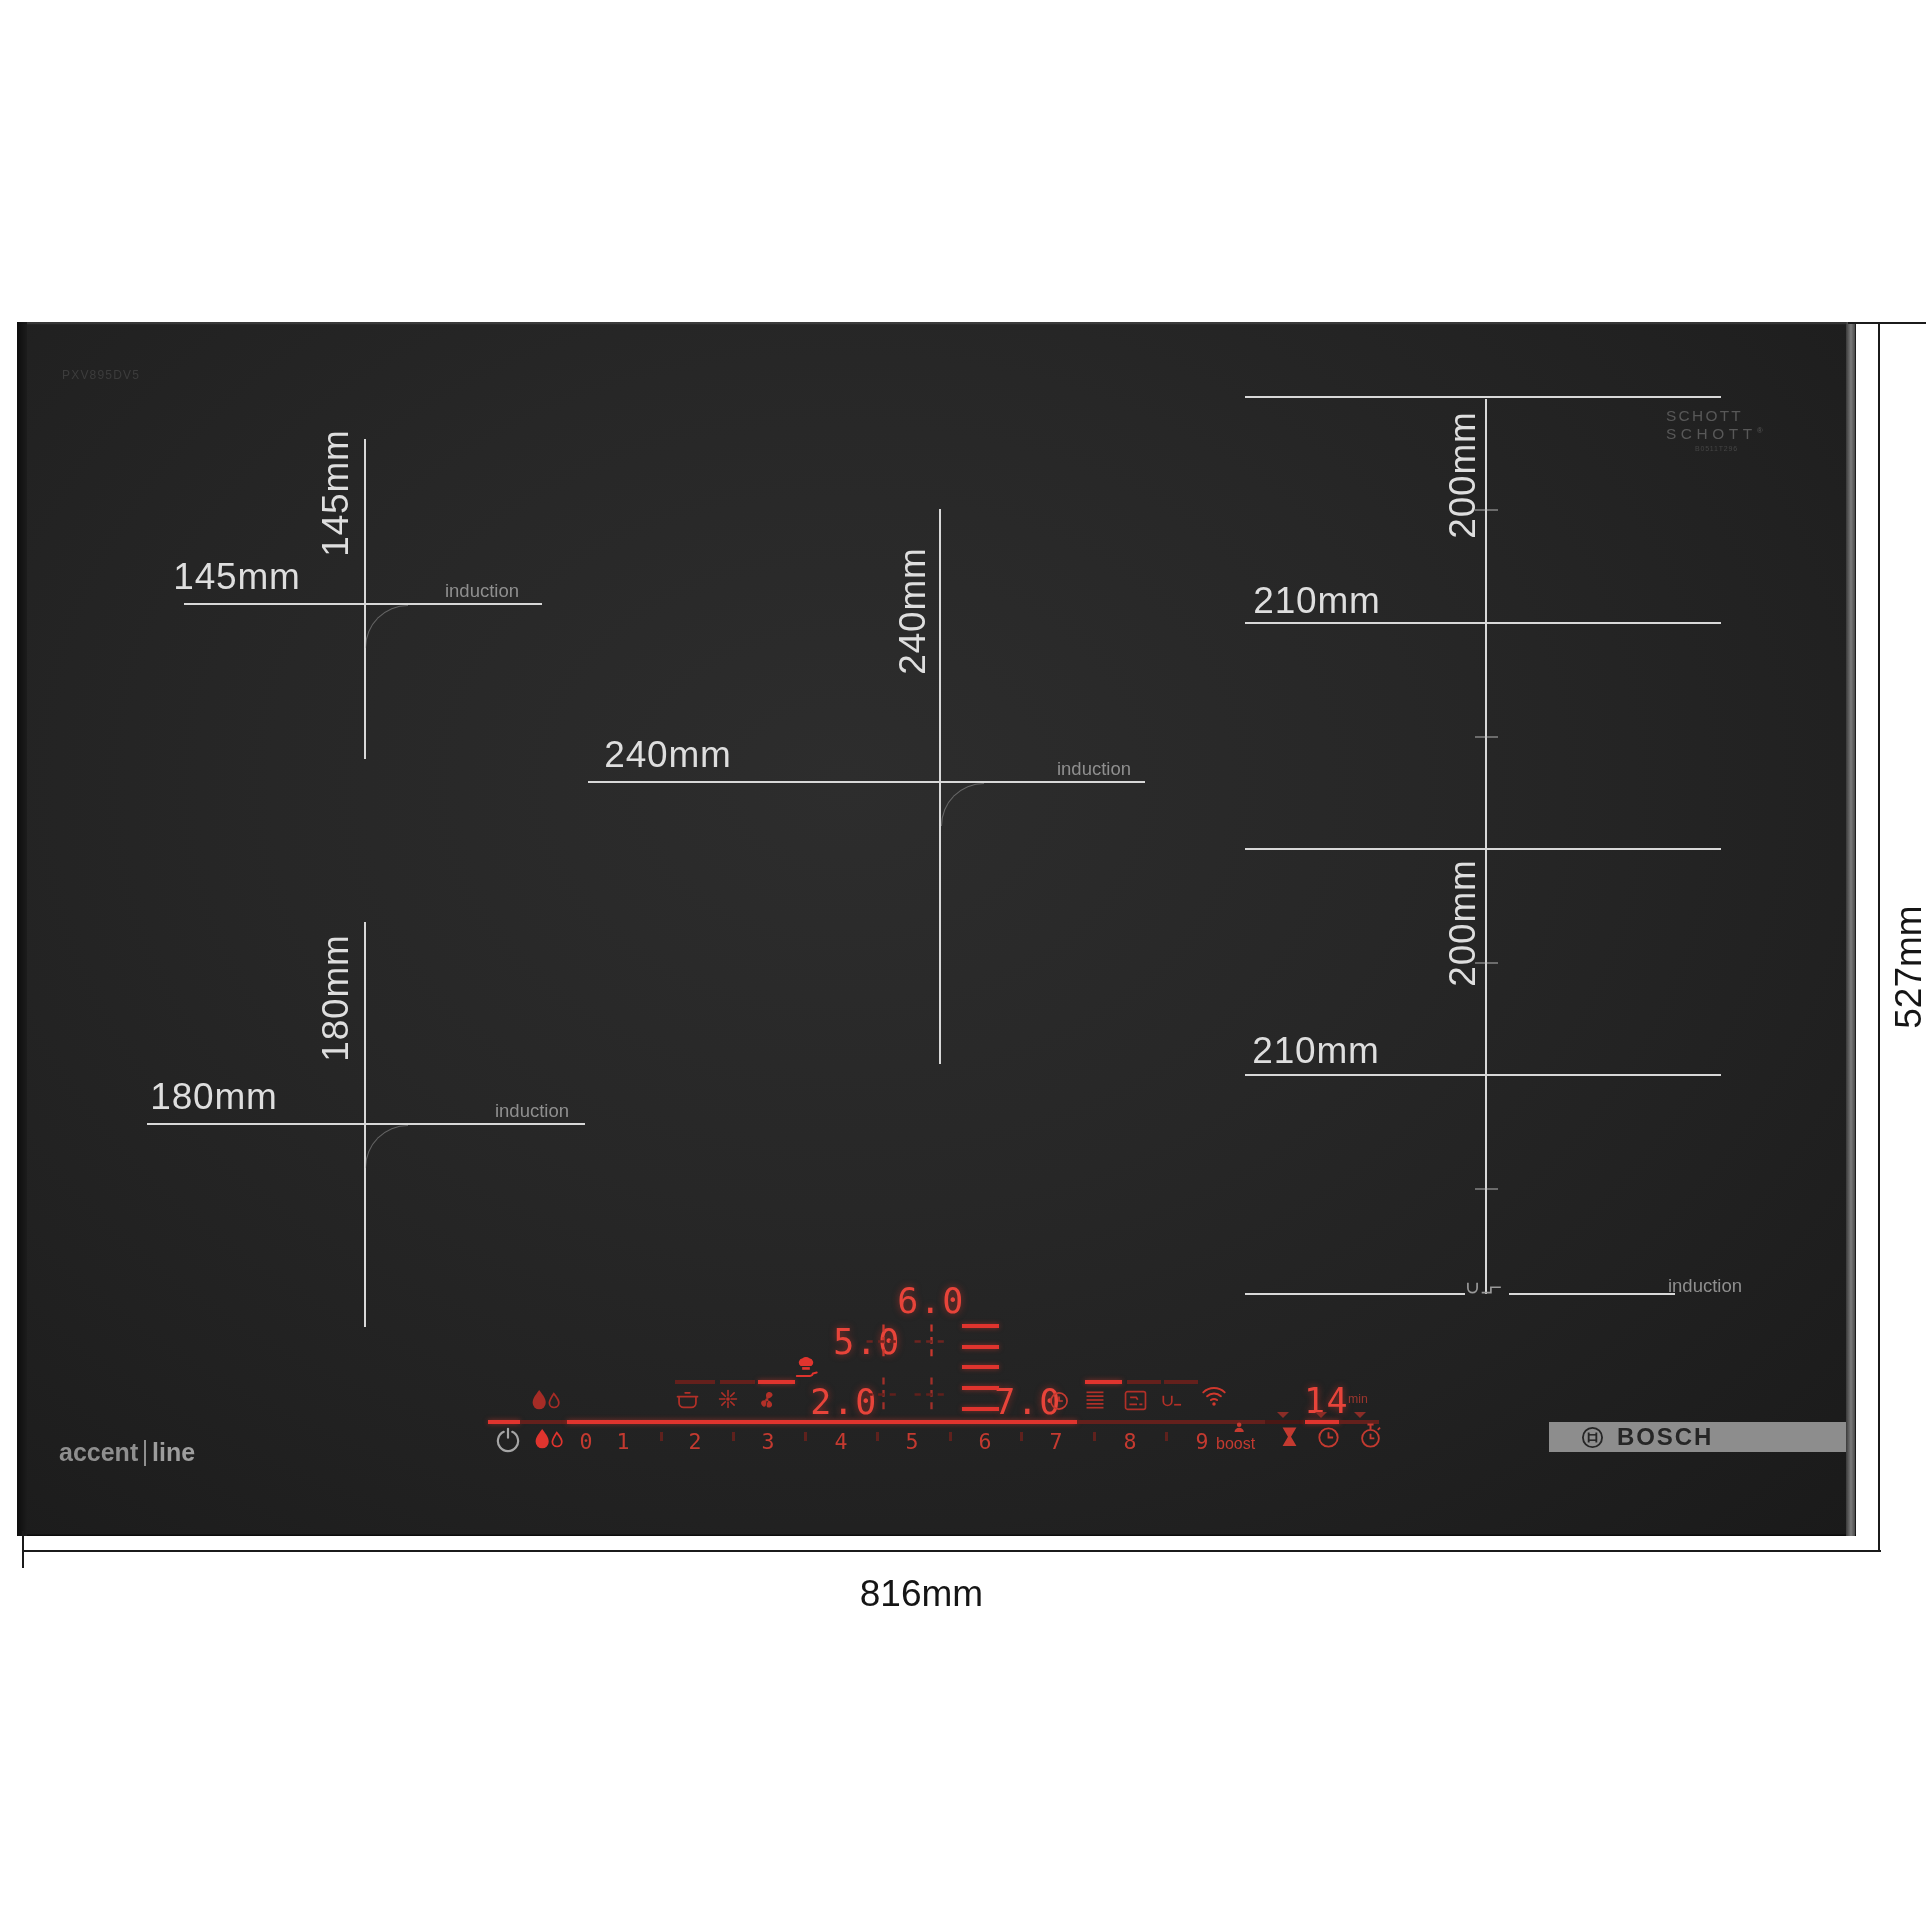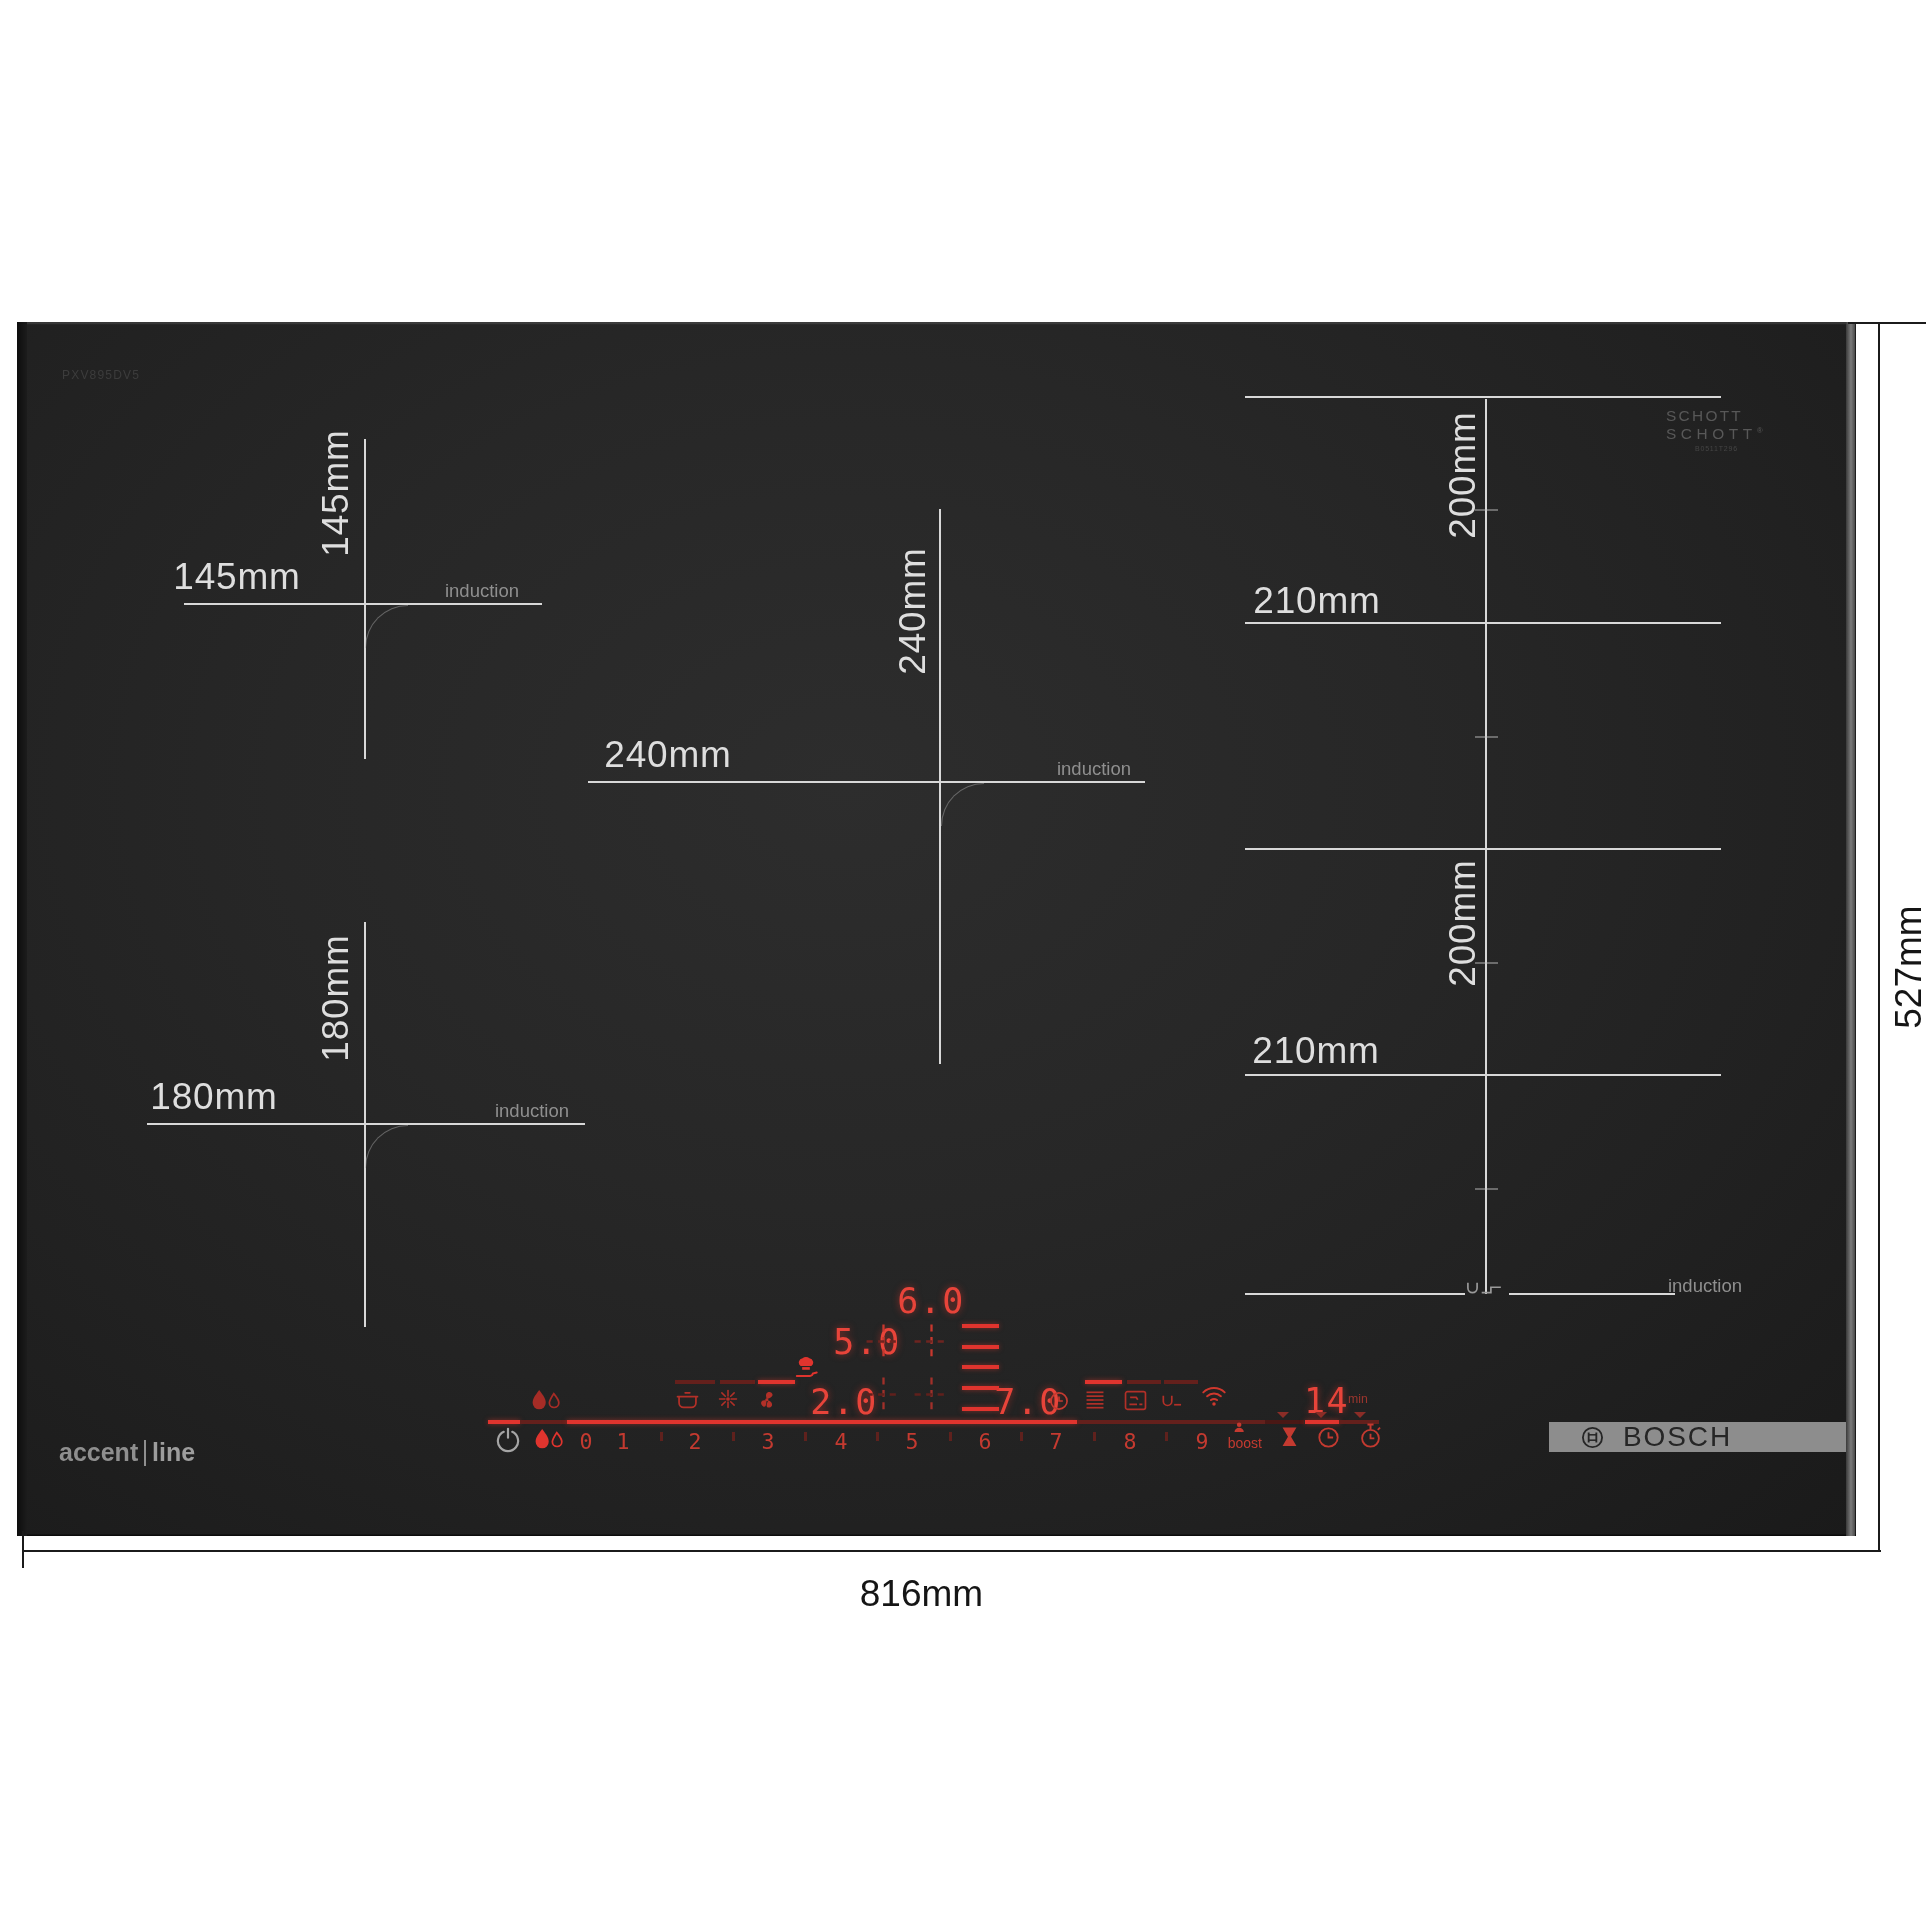--- a/index.html
+++ b/index.html
@@ -34,21 +34,21 @@
   .model{position:absolute;color:#3c3c3c;font-size:12px;letter-spacing:1.2px}
   .schott{position:absolute;color:#585858;font-size:15.4px;letter-spacing:2.3px;line-height:1.15;text-align:left}
   .schott .r2{letter-spacing:4.6px}
   .schott sup{font-size:7.7px}
   .serial{position:absolute;color:#454545;font-size:7px;letter-spacing:0.8px}
   .accentline{position:absolute;color:#8f8f8f;font-size:25px;display:flex;align-items:center}
   .accentline .thin{font-weight:700}
   .accentline .bar{width:1.5px;height:26px;background:#8f8f8f;margin:0 6.2px}
   .accentline .bold{font-weight:700;color:#9d9d9d}
   .boschbar{position:absolute;left:1549px;top:1422px;width:297px;height:30px;background:#8d8d8d;display:flex;align-items:center;padding-left:32px;box-sizing:border-box}
-  .boschbar .txt{font-weight:normal;font-size:28px;letter-spacing:1.9px;color:#262626;margin-left:19px;font-family:"Liberation Sans",sans-serif}
+  .boschbar .txt{font-weight:bold;font-size:24px;letter-spacing:1.9px;color:#262626;margin-left:13px;font-family:"Liberation Sans",sans-serif}
 </style>
 </head>
 <body>
 
 <div class="hob"></div>
 <div class="edgeL"></div>
 <div class="edgeR"></div>
 
 <div class="model" style="left:62px;top:368px">PXV895DV5</div>
 
@@ -258,21 +258,21 @@
 <div class="ntick" style="left:876px;top:1432px"></div>
 <div class="ntick" style="left:949px;top:1432px"></div>
 <div class="ntick" style="left:1020px;top:1432px"></div>
 <div class="ntick" style="left:1093px;top:1432px"></div>
 <div class="ntick" style="left:1165px;top:1432px"></div>
 
 <svg class="abs" style="left:1233px;top:1422px" width="12.3" height="10.8" viewBox="0 0 16 14">
   <circle cx="8" cy="3.5" r="3" fill="#c43a30"></circle>
   <path d="M2 13 a6 5.5 0 0 1 12 0 Z" fill="#c43a30"></path>
 </svg>
-<div class="small-red" style="left:1216px;top:1435px;width:46px;text-align:right;font-size:14px;color:#c43a30">boost</div>
+<div class="small-red" style="left:1216px;top:1435px;width:46px;text-align:left;font-size:16px;color:#c43a30">boost</div>
 <svg class="abs" style="left:1281px;top:1426px" width="17" height="21.6" viewBox="0 0 22 28">
   <path d="M2 2 h18 l-7 12 7 12 H2 l7 -12 Z" fill="#c43a30"></path>
 </svg>
 <svg class="abs" style="left:1317px;top:1426px" width="23" height="23" viewBox="0 0 30 30">
   <circle cx="15" cy="15" r="12" fill="none" stroke="#c43a30" stroke-width="2.4"></circle>
   <path d="M15 8 v7 h6" fill="none" stroke="#c43a30" stroke-width="2.4"></path>
 </svg>
 <svg class="abs" style="left:1358px;top:1423px" width="25" height="26" viewBox="0 0 32 34">
   <line x1="12" y1="2" x2="20" y2="2" stroke="#c43a30" stroke-width="2.6"></line>
   <line x1="16" y1="2" x2="16" y2="8" stroke="#c43a30" stroke-width="2.6"></line>

